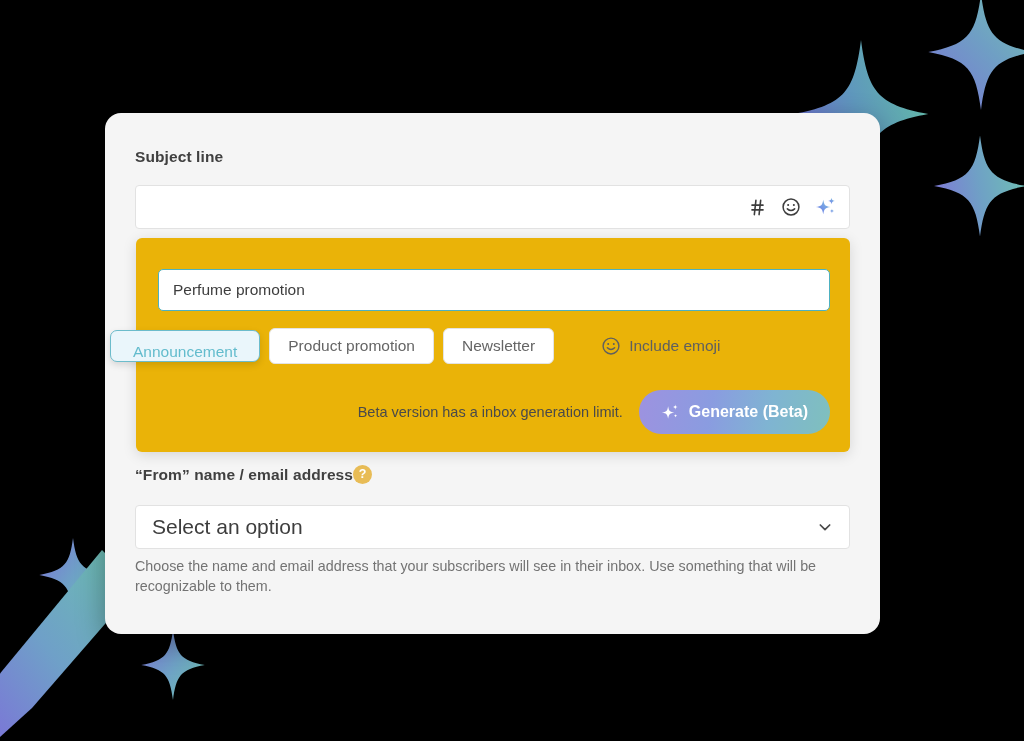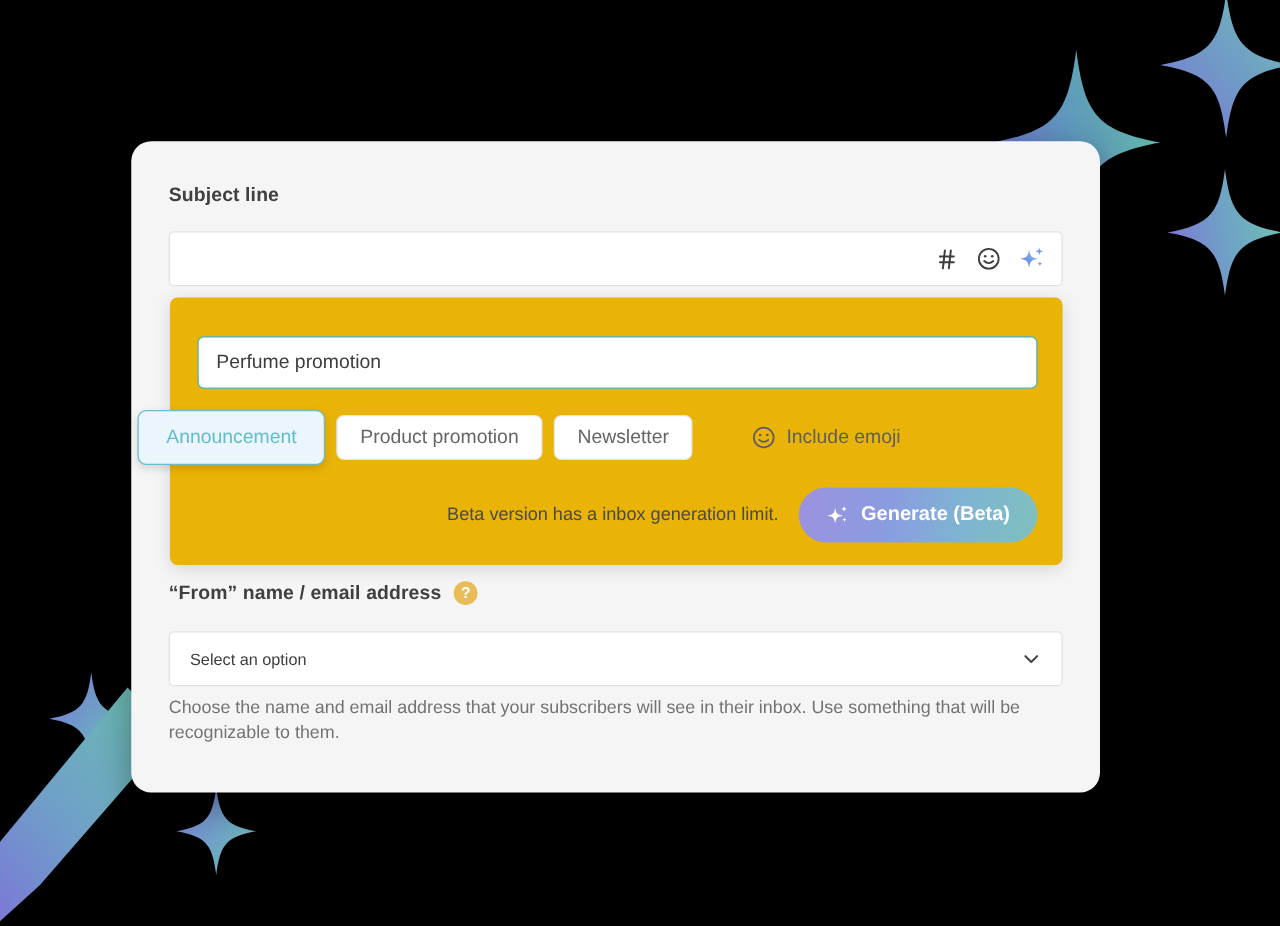--- a/index.html
+++ b/index.html
@@ -106,24 +106,25 @@
     background: #ffffff;
     border: 1px solid #e3e3e3;
     color: #656565;
     cursor: pointer;
     white-space: nowrap;
   }
   .chip.selected {
     background: #eaf6fb;
     border: 1.6px solid #6cbccb;
     color: #63bccd;
-    height: 44px;
+    height: 32px;
     padding: 0 22px;
     border-radius: 7px;
     box-shadow: 0 3px 7px rgba(0,0,0,0.13);
+    align-items: flex-end;
   }
   #include-emoji {
     margin-left: 38px;
     display: flex; align-items: center; gap: 8px;
     font-size: 15.5px;
     color: #5f5f5f;
     cursor: pointer;
     white-space: nowrap;
   }
 
@@ -153,21 +154,21 @@
     display: flex; align-items: center; gap: 9px;
     cursor: pointer;
     font-family: "Liberation Sans", sans-serif;
     white-space: nowrap;
   }
 
   
   #from-label-row {
     position: absolute;
     left: 30px; top: 352px;
-    display: flex; align-items: center; gap: 10px;
+    display: flex; align-items: center; 
   }
   #help-badge {
     width: 19px; height: 19px;
     border-radius: 50%;
     background: #e8bc56;
     color: #ffffff;
     font-size: 12.5px;
     font-weight: bold;
     display: flex; align-items: center; justify-content: center;
     cursor: pointer;
@@ -176,21 +177,21 @@
 
   #select-option {
     position: absolute;
     left: 30px; top: 392px;
     width: 715px; height: 44px;
     background: #ffffff;
     border: 1px solid #e2e2e2;
     border-radius: 4px;
     display: flex; align-items: center; justify-content: space-between;
     padding: 0 16px 0 16px;
-    font-size: 13px;
+    font-size: 21px;
     color: #3d3d3d;
     cursor: pointer;
   }
 
   #helper-text {
     position: absolute;
     left: 30px; top: 444px;
     width: 700px;
     font-size: 14.3px;
     line-height: 1.38;

